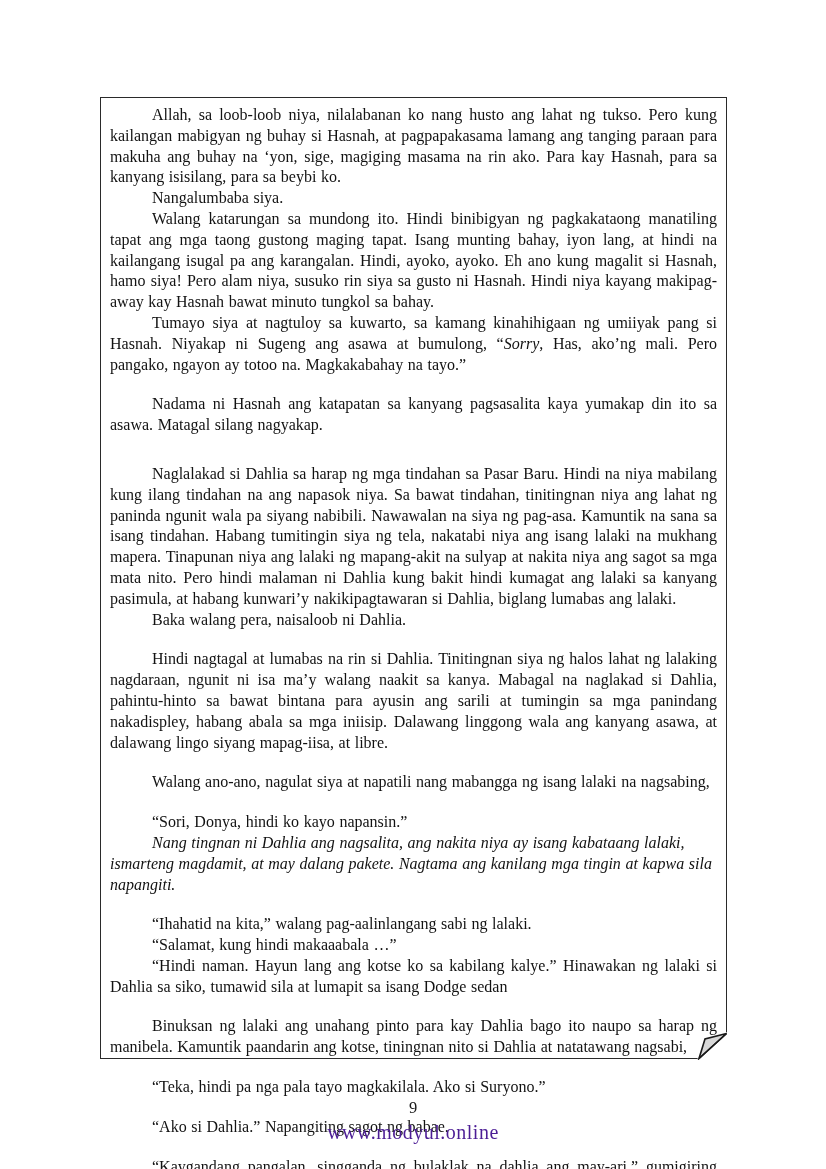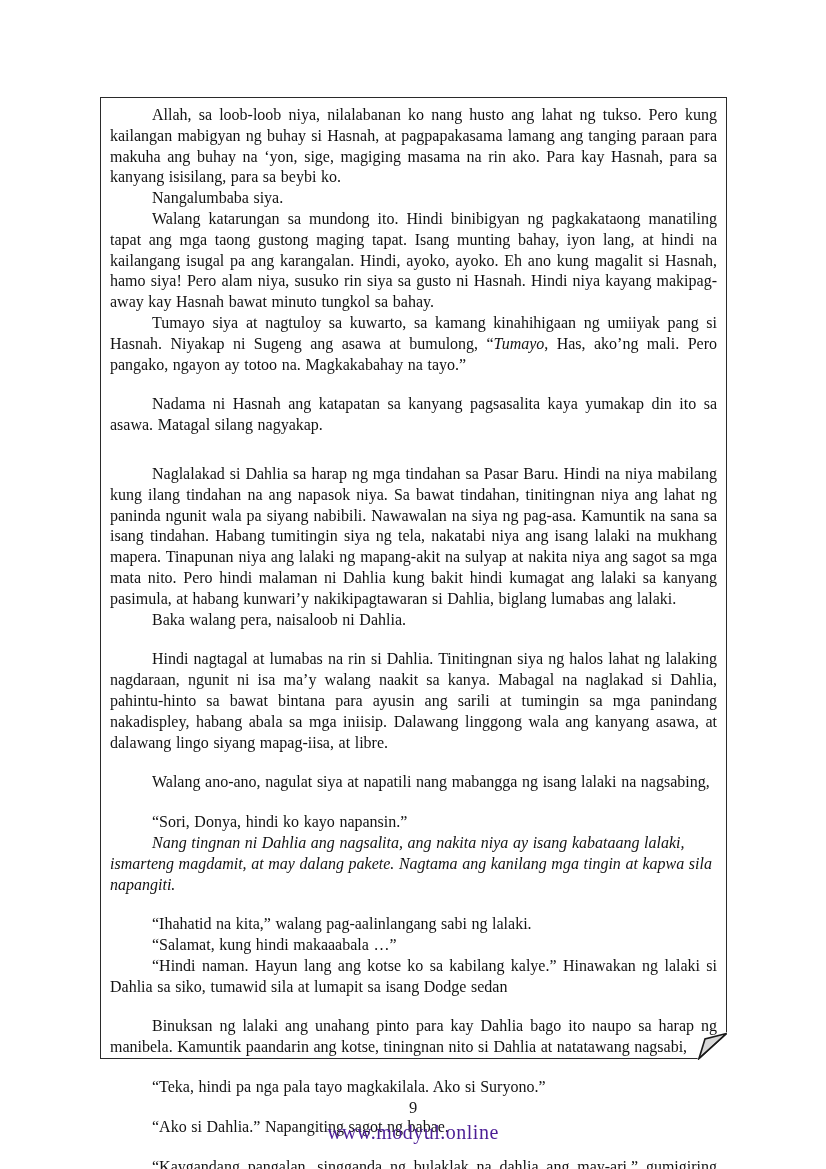--- a/index.html
+++ b/index.html
@@ -26,21 +26,21 @@
 <body>
 
 <div class="page">
 
   <div class="story-box">
 
     <p class="para">Allah, sa loob-loob niya, nilalabanan ko nang husto ang lahat ng tukso. Pero kung kailangan mabigyan ng buhay si Hasnah, at pagpapakasama lamang ang tanging paraan para makuha ang buhay na ‘yon, sige, magiging masama na rin ako. Para kay Hasnah, para sa kanyang isisilang, para sa beybi ko.</p>
     <p class="para">Nangalumbaba siya.</p>
     <p class="para">Walang katarungan sa mundong ito. Hindi binibigyan ng pagkakataong manatiling tapat ang mga taong gustong maging tapat. Isang munting bahay, iyon lang, at hindi na kailangang isugal pa ang karangalan. Hindi, ayoko, ayoko. Eh ano kung magalit si Hasnah, hamo siya! Pero alam niya, susuko rin siya sa gusto ni Hasnah. Hindi niya kayang makipag-away kay Hasnah bawat minuto tungkol sa bahay.</p>
 
-    <p class="para"><span>Tumayo siya at nagtuloy sa kuwarto, sa kamang kinahihigaan ng umiiyak pang si Hasnah. Niyakap ni Sugeng ang asawa at bumulong, “</span><i>Tumayo</i><span>, Has, ako’ng mali. Pero pangako, ngayon ay totoo na. Magkakabahay na tayo.”</span></p>
+    <p class="para"><span>Tumayo siya at nagtuloy sa kuwarto, sa kamang kinahihigaan ng umiiyak pang si Hasnah. Niyakap ni Sugeng ang asawa at bumulong, “</span><i>Sorry</i><span>, Has, ako’ng mali. Pero pangako, ngayon ay totoo na. Magkakabahay na tayo.”</span></p>
 
     <p class="para sp">Nadama ni Hasnah ang katapatan sa kanyang pagsasalita kaya yumakap din ito sa asawa. Matagal silang nagyakap.</p>
 
     <p class="para scene">Naglalakad si Dahlia sa harap ng mga tindahan sa Pasar Baru. Hindi na niya mabilang kung ilang tindahan na ang napasok niya. Sa bawat tindahan, tinitingnan niya ang lahat ng paninda ngunit wala pa siyang nabibili. Nawawalan na siya ng pag-asa. Kamuntik na sana sa isang tindahan. Habang tumitingin siya ng tela, nakatabi niya ang isang lalaki na mukhang mapera. Tinapunan niya ang lalaki ng mapang-akit na sulyap at nakita niya ang sagot sa mga mata nito. Pero hindi malaman ni Dahlia kung bakit hindi kumagat ang lalaki sa kanyang pasimula, at habang kunwari’y nakikipagtawaran si Dahlia, biglang lumabas ang lalaki.</p>
     <p class="para">Baka walang pera, naisaloob ni Dahlia.</p>
     <p class="para sp">Hindi nagtagal at lumabas na rin si Dahlia. Tinitingnan siya ng halos lahat ng lalaking nagdaraan, ngunit ni isa ma’y walang naakit sa kanya. Mabagal na naglakad si Dahlia, pahintu-hinto sa bawat bintana para ayusin ang sarili at tumingin sa mga panindang nakadispley, habang abala sa mga iniisip. Dalawang linggong wala ang kanyang asawa, at dalawang lingo siyang mapag-iisa, at libre.</p>
     <p class="para sp">Walang ano-ano, nagulat siya at napatili nang mabangga ng isang lalaki na nagsabing,</p>
     <p class="para sp">“Sori, Donya, hindi ko kayo napansin.”</p>
 
     <p class="para lines">

